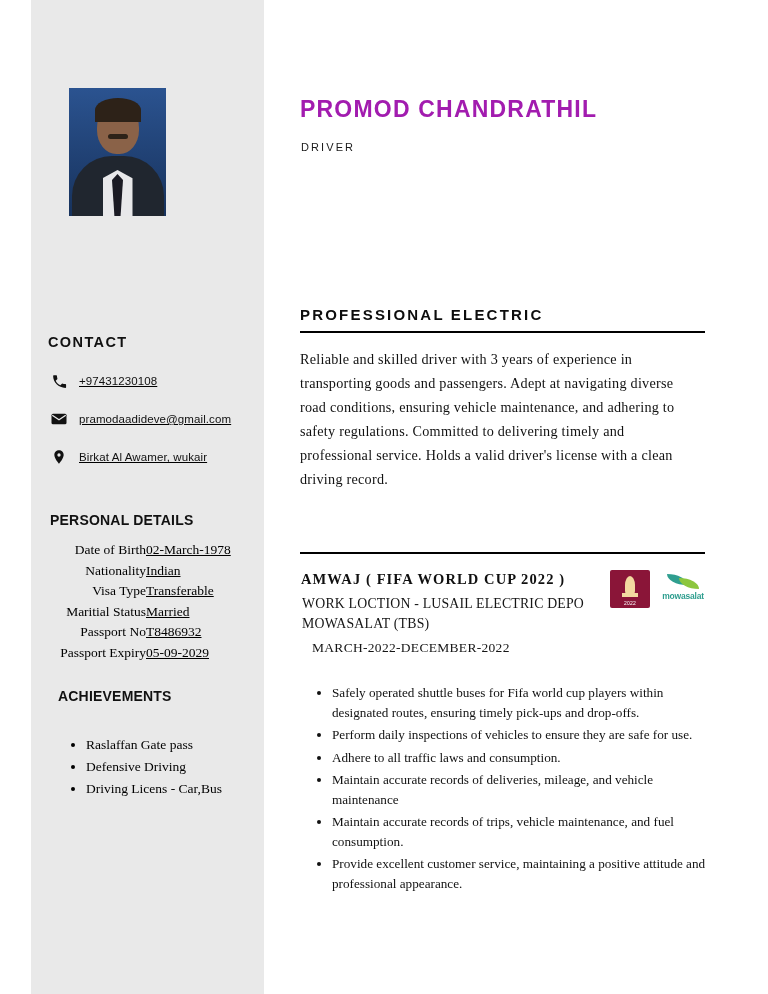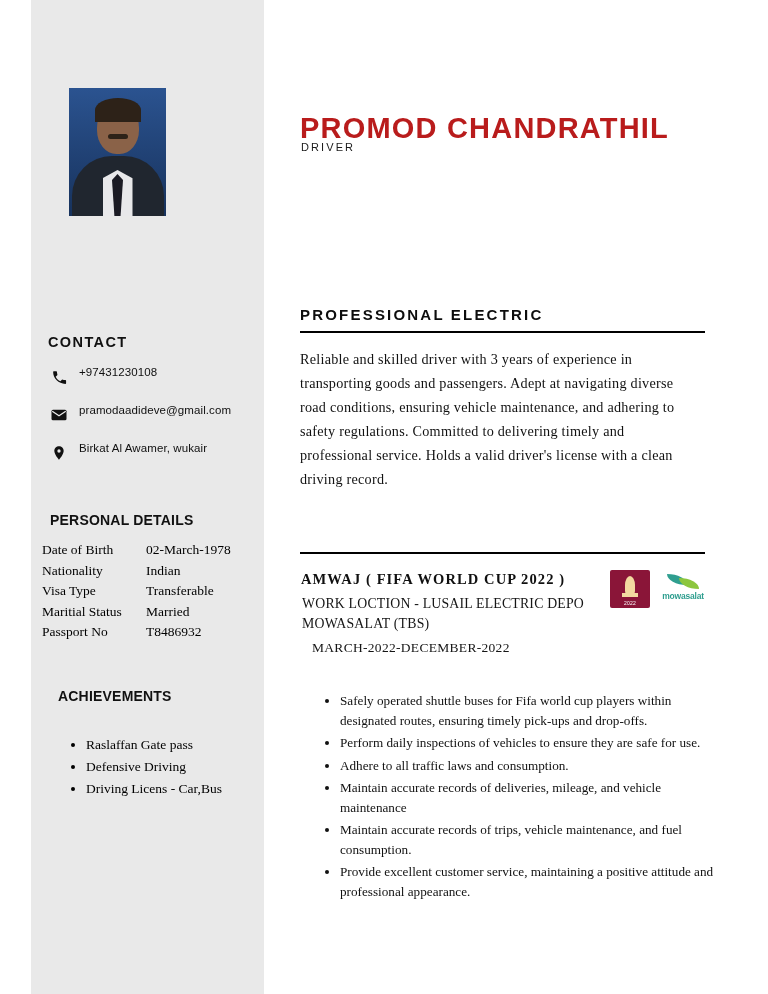--- a/index.html
+++ b/index.html
@@ -127,23 +127,24 @@
   }
 
   .contact-list {
     position: absolute;
     left: 48px;
     top: 366px;
     width: 215px;
   }
   .contact-item {
     display: flex;
-    align-items: flex-start;
+    align-items: center;
     height: 30px;
     margin-bottom: 8px;
+    text-decoration: underline;
   }
   .contact-icon {
     width: 22px;
     height: 22px;
     margin-right: 9px;
     flex: 0 0 22px;
     display: flex;
     align-items: center;
     justify-content: center;
   }
@@ -155,55 +156,57 @@
     white-space: nowrap;
   }
 
   .details-table {
     position: absolute;
     left: 42px;
     top: 540px;
     width: 216px;
     font-size: 13.5px;
     line-height: 20.5px;
+    text-align: right;
   }
   .details-row {
     display: flex;
   }
   .details-key {
     width: 104px;
     flex: 0 0 104px;
     white-space: nowrap;
   }
   .details-val {
     white-space: nowrap;
+    text-decoration: underline;
   }
 
   .achieve-list {
     position: absolute;
     left: 60px;
     top: 722px;
     width: 200px;
     margin: 12px;
     padding: 0 0 0 14px;
     font-size: 13.5px;
     line-height: 21px;
   }
   .achieve-list li { margin: 0 0 1px 0; }
 
   
   .name {
     position: absolute;
     left: 300px;
-    top: 112px;
-    font-family: "Liberation Sans", sans-serif;
-    font-weight: bold;
-    font-size: 29px;
+    top: 96px;
+    font-family: "Liberation Sans", sans-serif;
+    font-weight: bold;
+    font-size: 23px;
     letter-spacing: 1.2px;
-    color: #b91c1c;
+    color: #a21caf;
     white-space: nowrap;
   }
   .role {
     position: absolute;
     left: 301px;
     top: 141px;
     font-family: "Liberation Sans", sans-serif;
     font-weight: normal;
     font-size: 11px;
     letter-spacing: 2.1px;
@@ -261,21 +264,21 @@
     font-size: 13.5px;
     letter-spacing: 0.3px;
     color: #151515;
     white-space: nowrap;
   }
   .duties {
     position: absolute;
     left: 312px;
     top: 679px;
     width: 390px;
-    margin: 12px;
+    margin: 4px;
     padding: 0 0 0 16px;
     font-size: 13.2px;
     line-height: 19.5px;
     color: #111111;
   }
   .duties li { margin-bottom: 3px; }
 
   
   .logo-fifa {
     position: absolute;
@@ -407,20 +410,24 @@
       <span class="details-key">Visa Type</span>
       <span class="details-val">Transferable</span>
     </div>
     <div class="details-row">
       <span class="details-key">Maritial Status</span>
       <span class="details-val">Married</span>
     </div>
     <div class="details-row">
       <span class="details-key">Passport No</span>
       <span class="details-val">T8486932</span>
+    </div>
+    <div class="details-row">
+      <span class="details-key">Passport Expiry</span>
+      <span class="details-val">05-09-2029</span>
     </div>
   </div>
 
   <div class="side-h2" style="left:58px; top:688px;">ACHIEVEMENTS</div>
   <ul class="achieve-list">
     <li>Raslaffan Gate pass</li>
     <li>Defensive Driving</li>
     <li>Driving Licens - Car,Bus</li>
   </ul>
 

